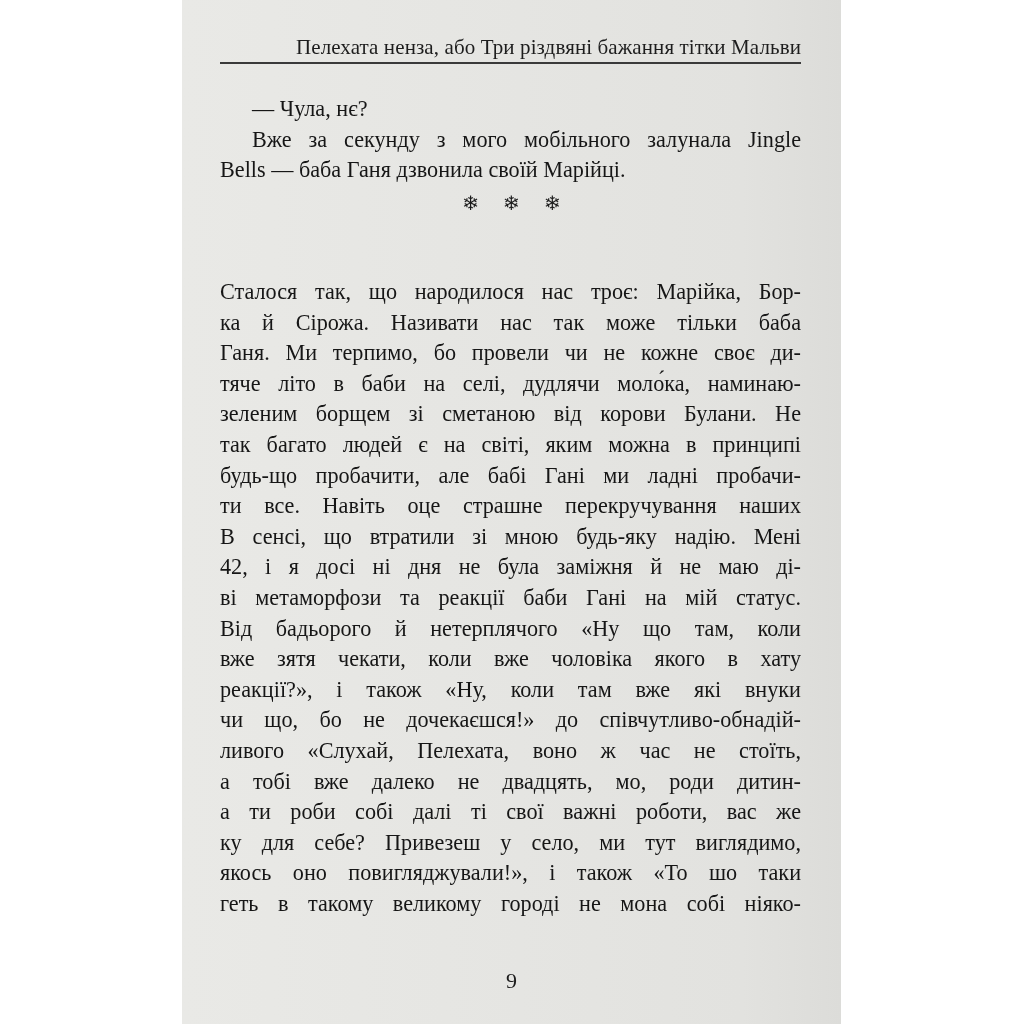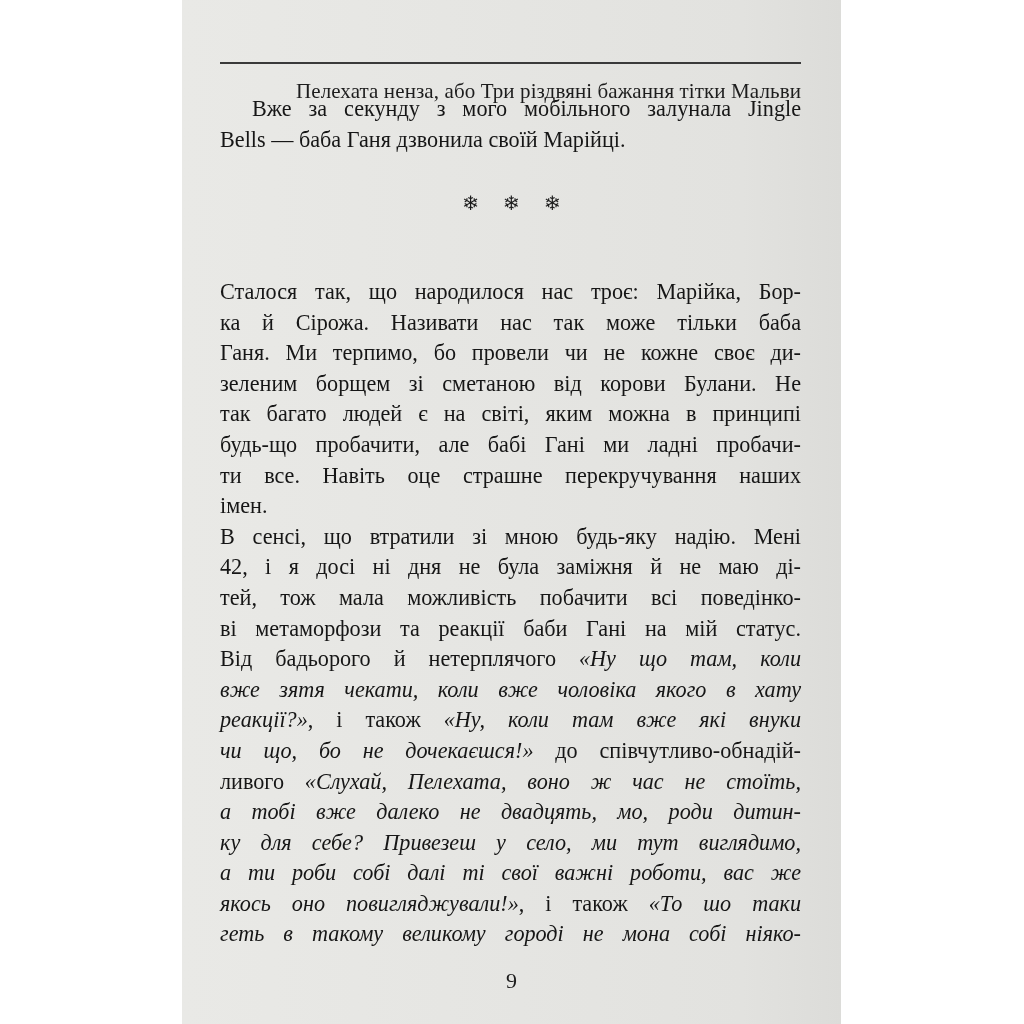--- a/index.html
+++ b/index.html
@@ -22,21 +22,20 @@
       position: absolute;
       left: 38px;
       top: 35px;
       width: 581px;
       text-align: right;
       font-family: "Liberation Serif", serif;
       font-size: 21px;
       color: #1d1d1d;
       letter-spacing: 0.1px;
       white-space: nowrap;
-      margin-top: 44px;
     }
     .head-rule {
       position: absolute;
       left: 38px;
       top: 62px;
       width: 581px;
       height: 1.5px;
       background: #3a3a3a;
     }
     .text {
@@ -50,21 +49,21 @@
     }
     .line {
       display: block;
       white-space: nowrap;
       text-align: justify;
       text-align-last: justify;
       height: 30.6px;
     }
     .line.last { text-align-last: left; }
     .line.indent { padding-left: 32px; }
-    .it { font-style: italic; }
+    .it { }
     .block1 { top: 94px; }
     .block2 { top: 277px; }
     .sep {
       position: absolute;
       left: 0;
       width: 659px;
       top: 191px;
       text-align: center;
       font-family: "DejaVu Sans", sans-serif;
       font-size: 20px;
@@ -83,45 +82,45 @@
     }
   </style>
 </head>
 <body>
 
 <div class="page">
   <div class="running-head">Пелехата ненза, або Три різдвяні бажання тітки Мальви</div>
   <div class="head-rule"></div>
 
   <div class="text block1" id="block1">
+      <span class="line indent last">— Чула, нє?</span>
       <span class="line indent">Вже за секунду з мого мобільного залунала Jingle</span>
       <span class="line last">Bells — баба Ганя дзвонила своїй Марійці.</span>
     </div>
 
   <div class="sep" id="sep"><span>❄</span><span>❄</span><span>❄</span></div>
 
   <div class="text block2" id="block2">
       <span class="line"><span>Сталося так, що народилося нас троє: Марійка, Бор-</span></span>
       <span class="line"><span>ка й Сірожа. Називати нас так може тільки баба</span></span>
       <span class="line"><span>Ганя. Ми терпимо, бо провели чи не кожне своє ди-</span></span>
+      <span class="line"><span>тяче літо в баби на селі, дудлячи моло́ка, наминаю-</span></span>
       <span class="line"><span>зеленим борщем зі сметаною від корови Булани. Не</span></span>
       <span class="line"><span>так багато людей є на світі, яким можна в принципі</span></span>
       <span class="line"><span>будь-що пробачити, але бабі Гані ми ладні пробачи-</span></span>
       <span class="line"><span>ти все. Навіть оце страшне перекручування наших</span></span>
-      <span class="line last"><span>імен.</span></span>
       <span class="line"><span>В сенсі, що втратили зі мною будь-яку надію. Мені</span></span>
       <span class="line"><span>42, і я досі ні дня не була заміжня й не маю ді-</span></span>
-      <span class="line"><span>тей, тож мала можливість побачити всі поведінко-</span></span>
       <span class="line"><span>ві метаморфози та реакції баби Гані на мій статус.</span></span>
       <span class="line"><span>Від бадьорого й нетерплячого </span><span class="it">«Ну що там, коли</span></span>
       <span class="line"><span class="it">вже зятя чекати, коли вже чоловіка якого в хату</span></span>
       <span class="line"><span class="it">реакції?»</span><span>, і також </span><span class="it">«Ну, коли там вже які внуки</span></span>
       <span class="line"><span class="it">чи що, бо не дочекаєшся!»</span><span> до співчутливо-обнадій-</span></span>
       <span class="line"><span>ливого </span><span class="it">«Слухай, Пелехата, воно ж час не стоїть,</span></span>
       <span class="line"><span class="it">а тобі вже далеко не двадцять, мо, роди дитин-</span></span>
+      <span class="line"><span class="it">а ти роби собі далі ті свої важні роботи, вас же</span></span>
       <span class="line"><span class="it">ку для себе? Привезеш у село, ми тут виглядимо,</span></span>
-      <span class="line"><span class="it">а ти роби собі далі ті свої важні роботи, вас же</span></span>
       <span class="line"><span class="it">якось оно повигляджували!»</span><span>, і також </span><span class="it">«То шо таки</span></span>
       <span class="line"><span class="it">геть в такому великому городі не мона собі ніяко-</span></span>
     </div>
 
   <div class="folio">9</div>
 </div>
 
 </body></html>

